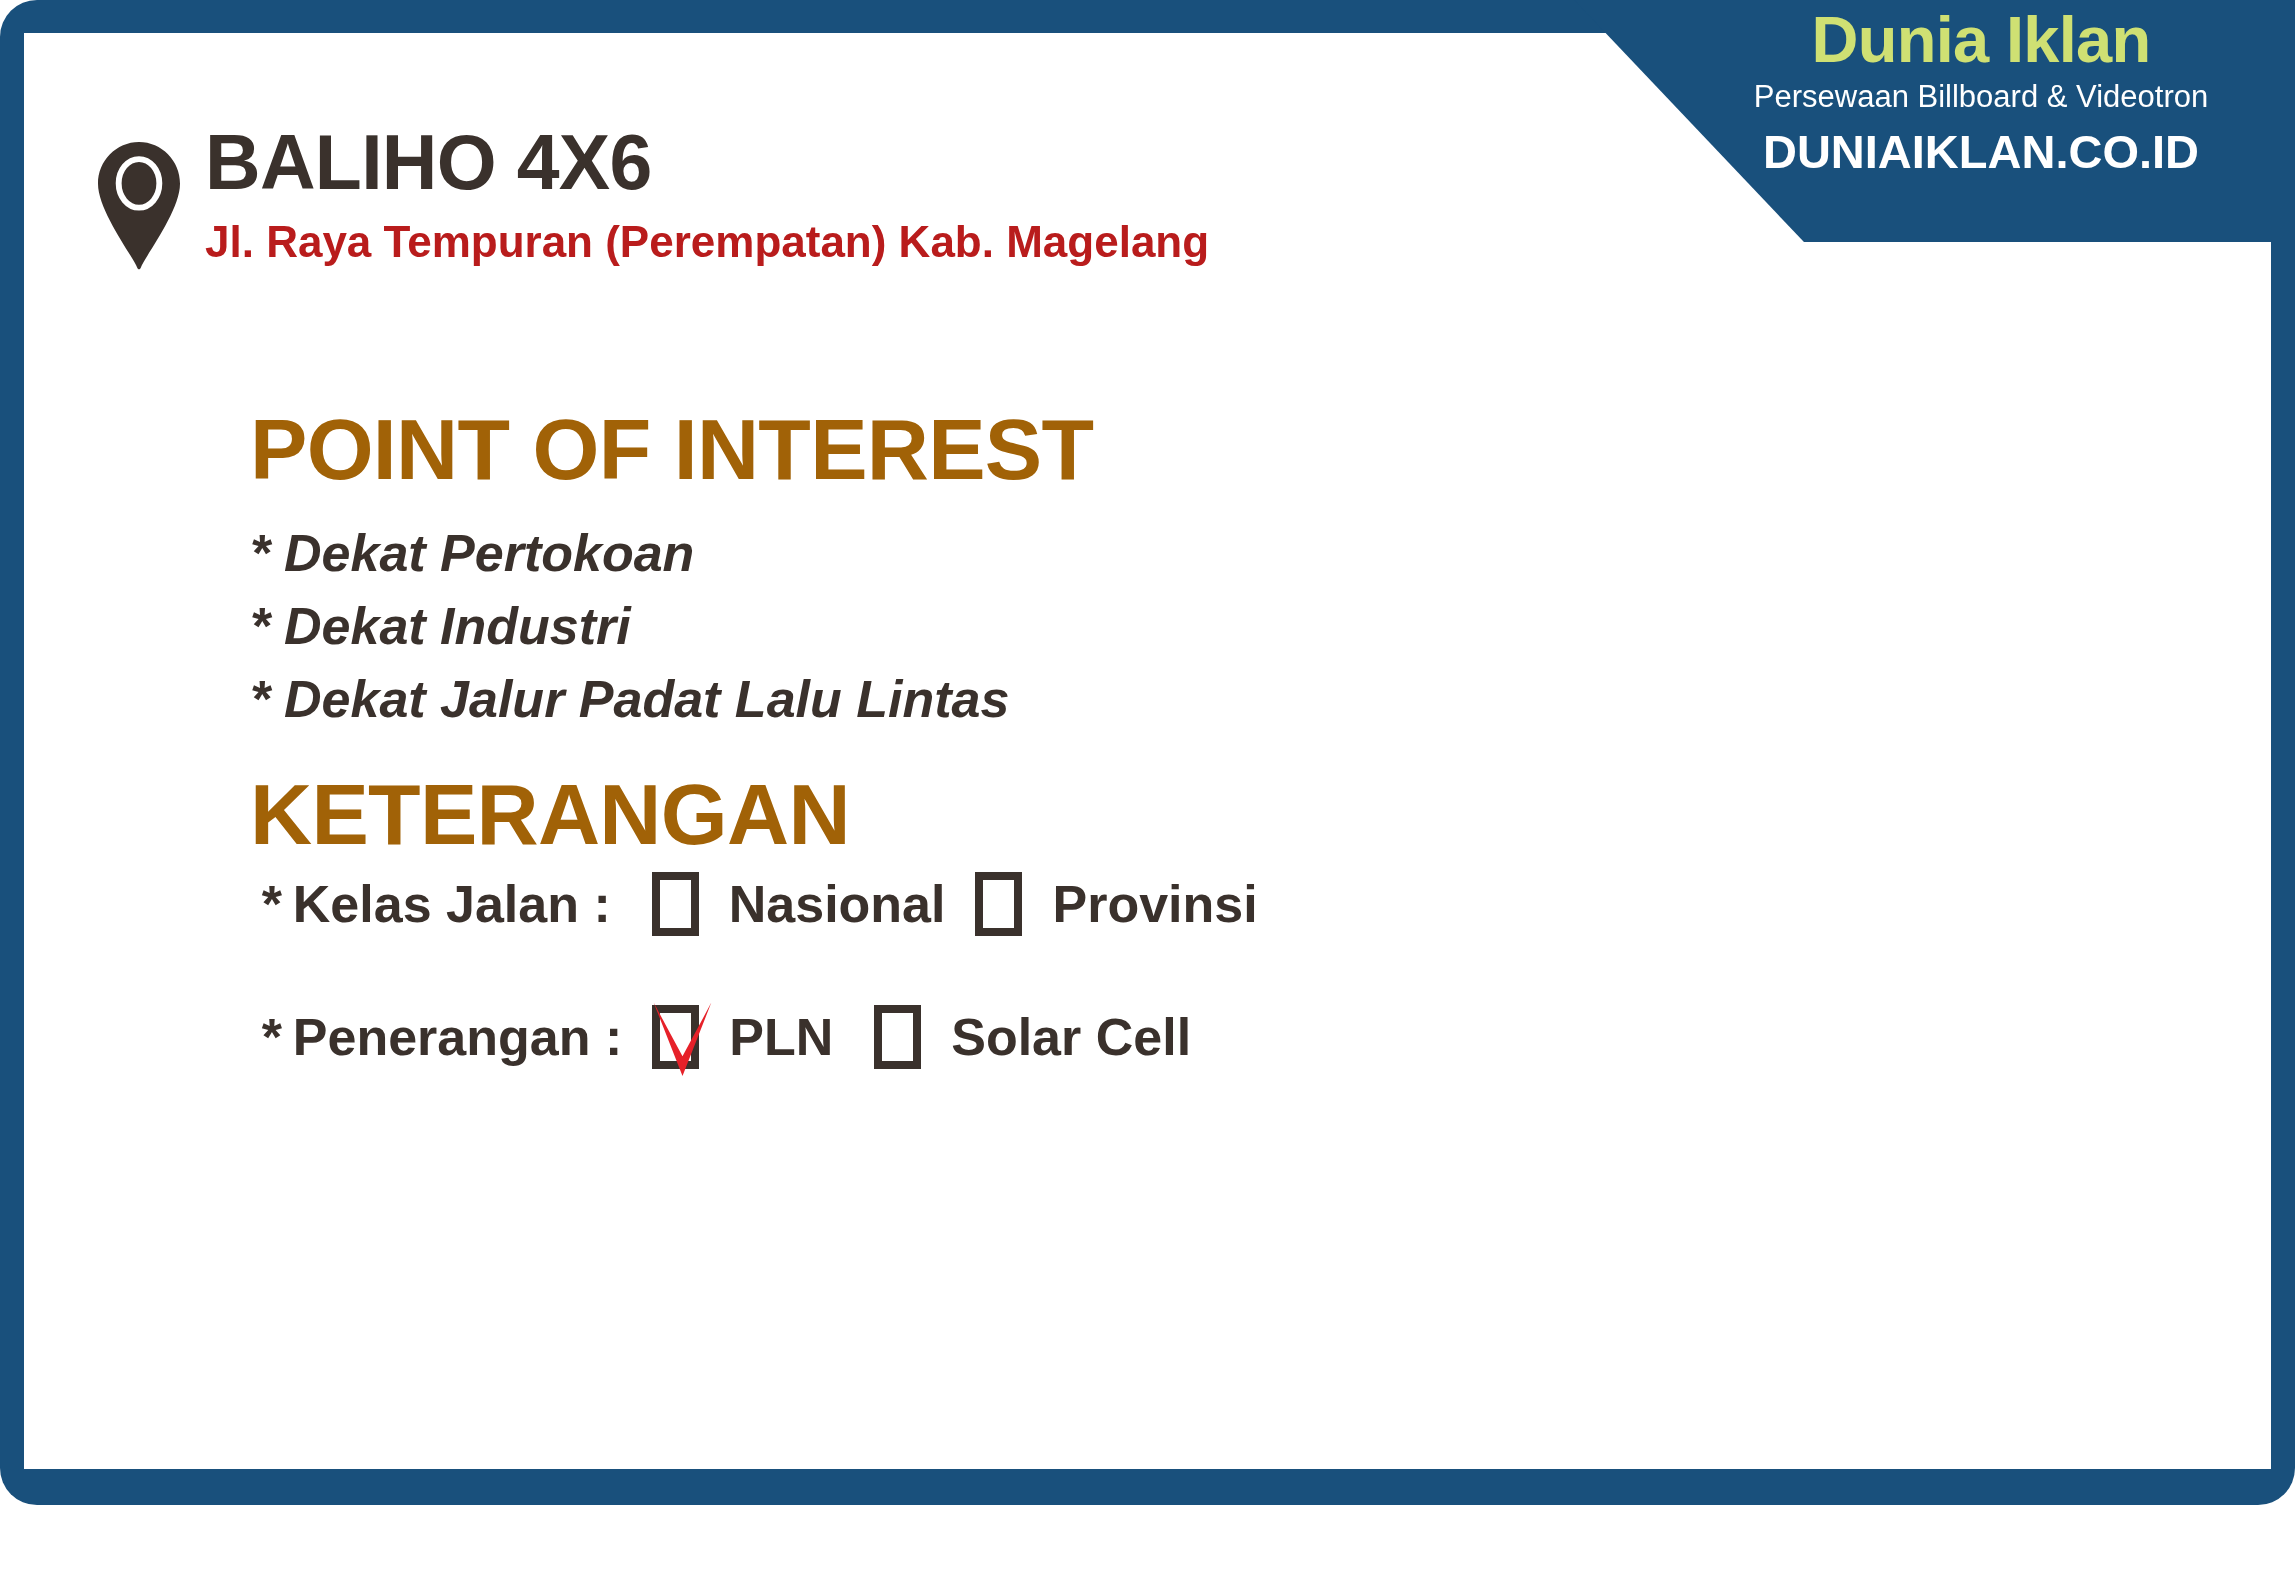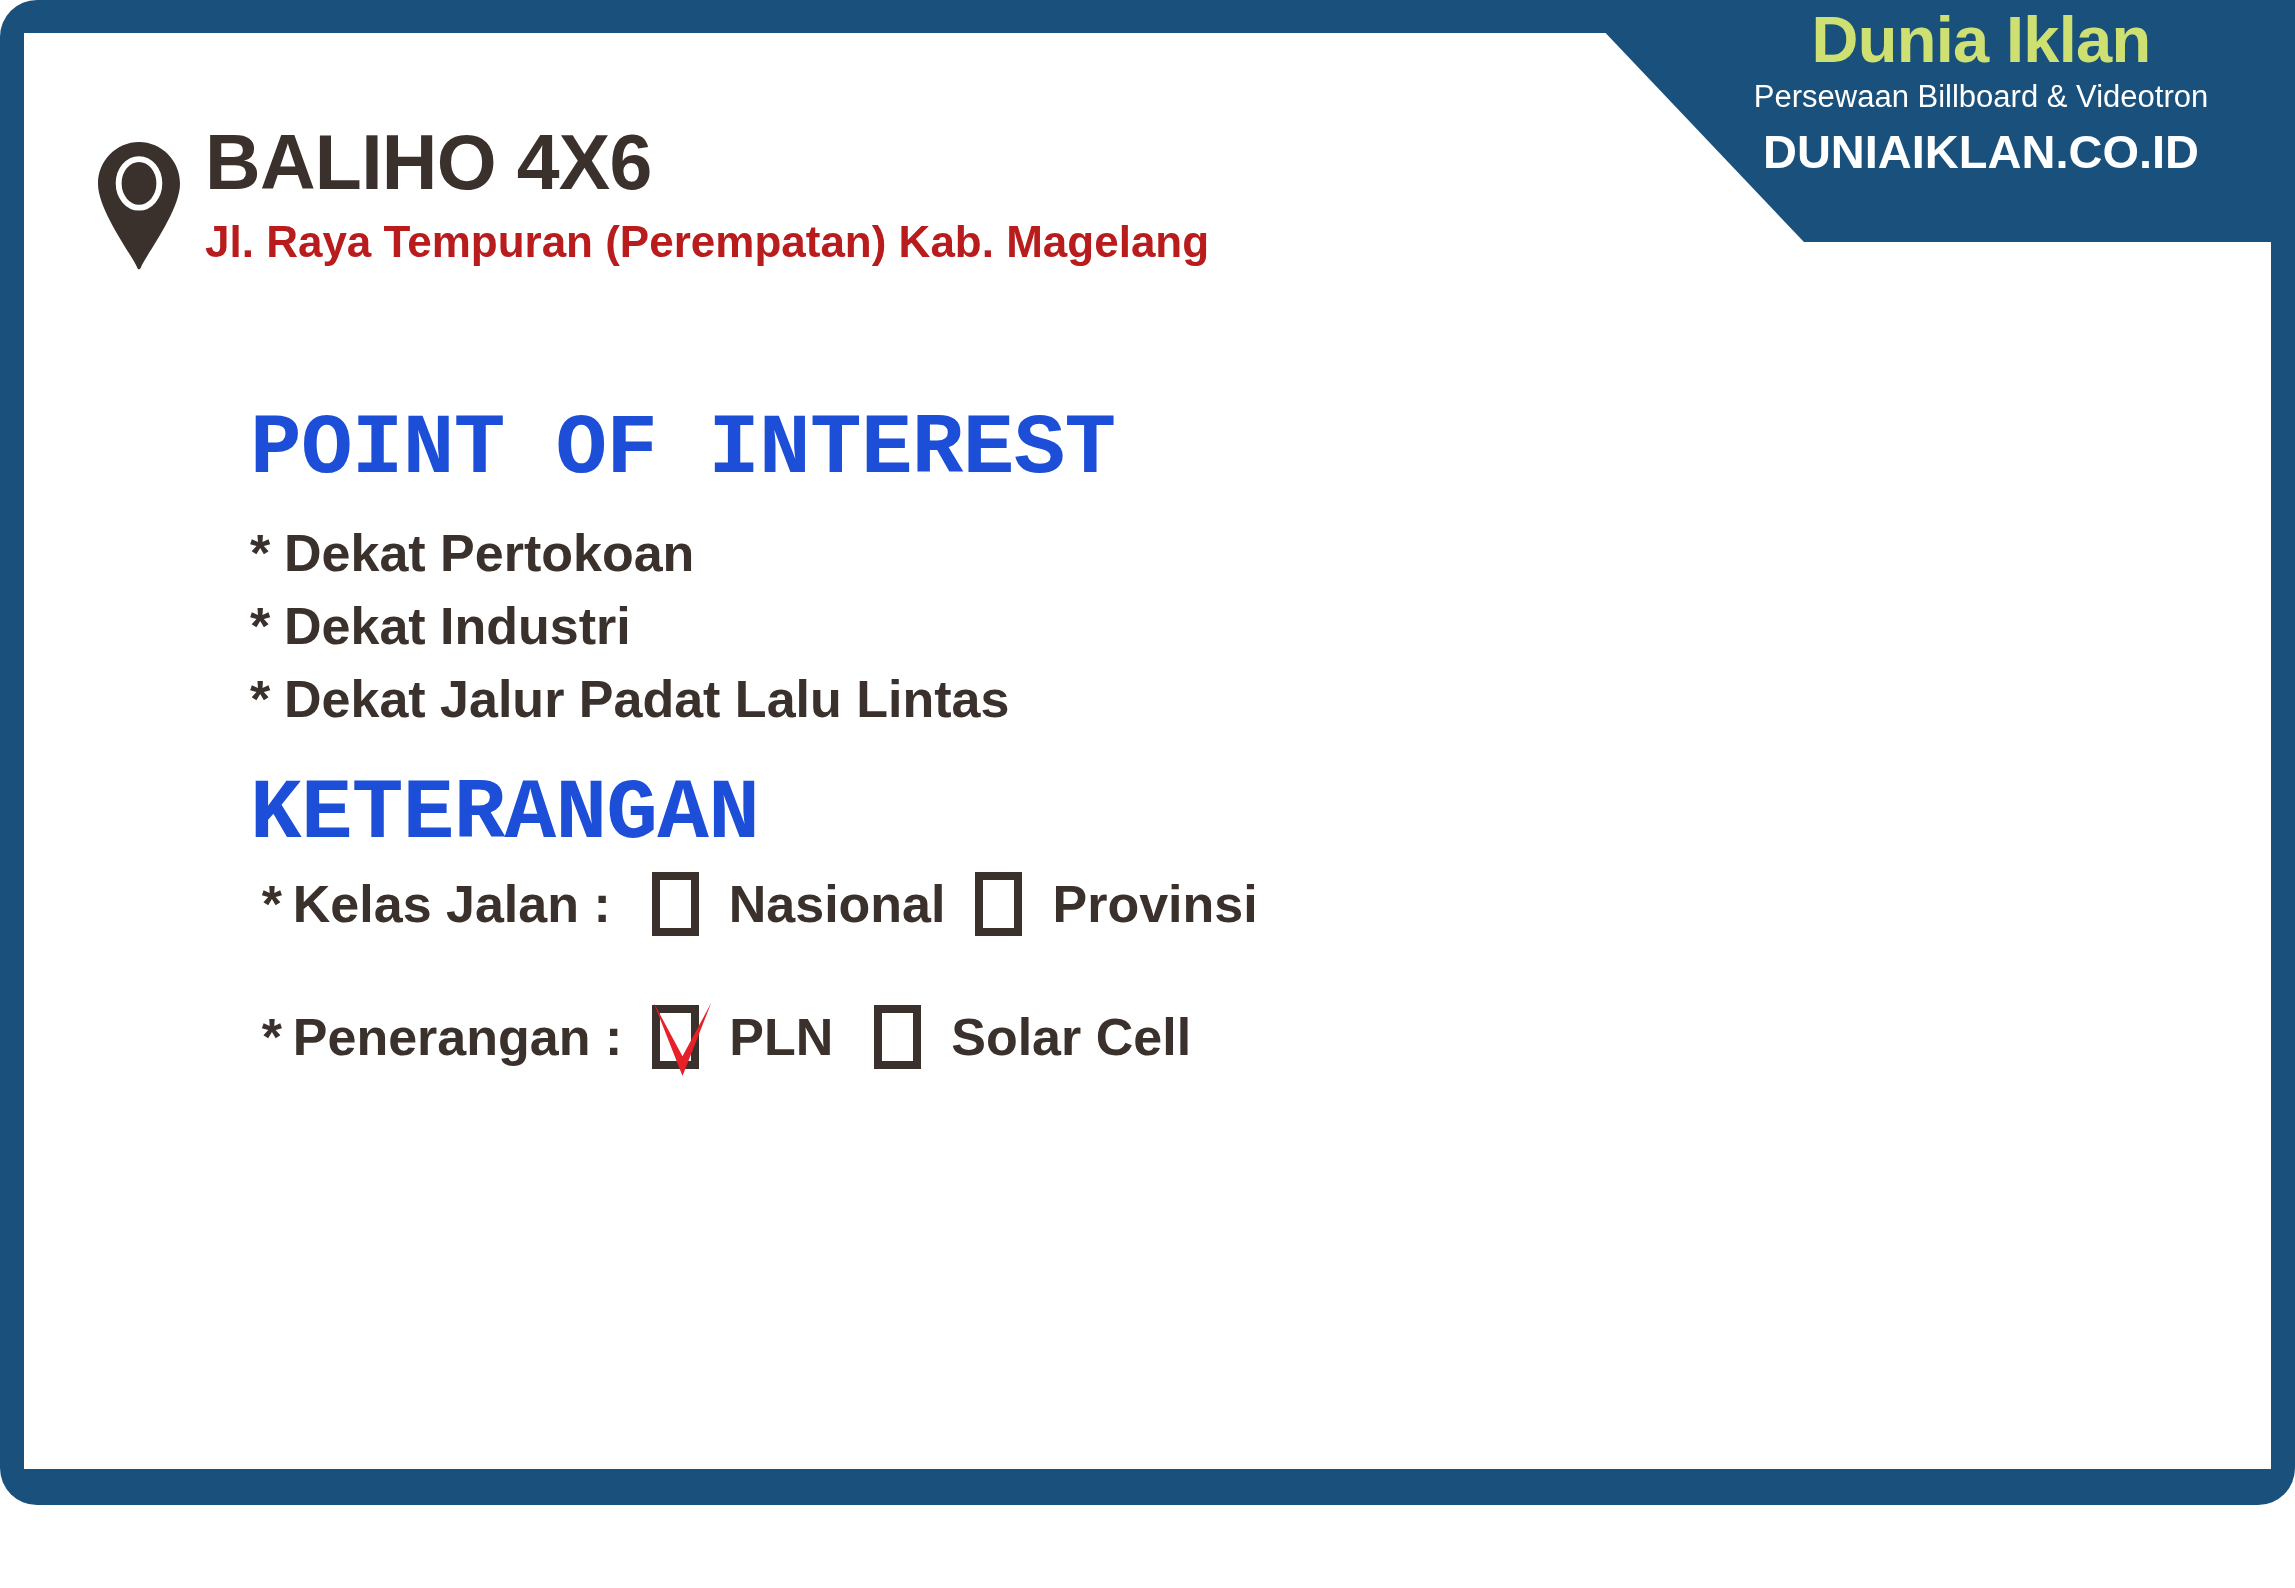--- a/index.html
+++ b/index.html
@@ -122,35 +122,35 @@
   
   #content {
     position: absolute;
     left: 250px;
     top: 406px;
     z-index: 3;
   }
   .section-head {
     font-size: 86px;
     font-weight: 800;
-    color: #1d4ed8;
+    color: #a16207;
     line-height: 1.0;
     letter-spacing: -0.7px;
     white-space: nowrap;
-    font-family: Liberation Mono, monospace;
   }
   #poi-list {
     margin-top: 25px;
   }
   .poi-row {
     font-size: 52px;
     font-weight: 700;
     color: #3A312C;
     line-height: 1.40;
     white-space: nowrap;
+    font-style: italic;
   }
   .poi-star {
     display: inline-block;
     width: 34px;
   }
 
   #keterangan-head {
     margin-top: 36px;
   }
 

